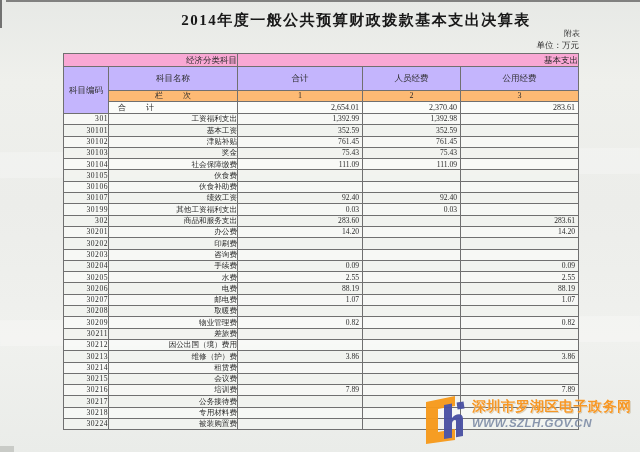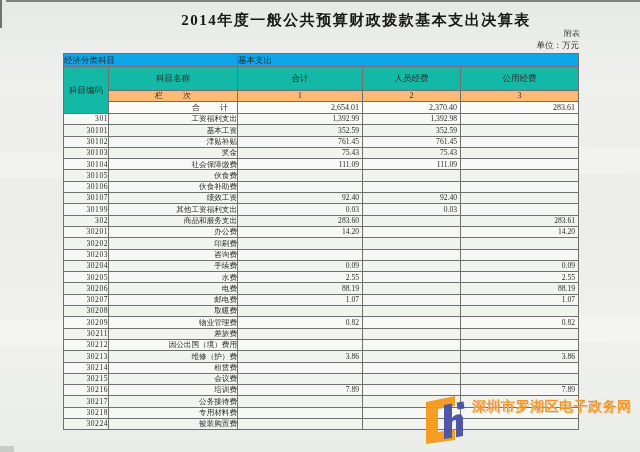--- a/index.html
+++ b/index.html
@@ -24,25 +24,25 @@
   table.decl{
     position:absolute;left:63px;top:53px;width:515px;
     border-collapse:collapse;table-layout:fixed;
     background:rgba(250,251,248,.75);
   }
   .decl td,.decl th{
     border:1px solid #707070;font-weight:normal;
     overflow:hidden;white-space:nowrap;color:#2b2b2b;
     padding:0;line-height:1;
   }
-  .decl .h1 td{height:12px;font-size:8.5px;text-align:left;background:#0ea5e9;}
-  .decl .h2 td{height:23px;font-size:8.5px;text-align:center;background:#14b8a6;}
+  .decl .h1 td{height:12px;font-size:8.5px;text-align:right;background:#f9a8d4;}
+  .decl .h2 td{height:23px;font-size:8.5px;text-align:center;background:#c4b5fd;}
   .decl .h3 td{height:10px;font-size:8px;text-align:center;background:#fdba74;}
   .decl .h4 td{height:11px;font-size:8px;background:#fbfcf9;}
-  .decl .h4 td.lbl{text-align:right;}
+  .decl .h4 td.lbl{text-align:left;}
   .decl .wide{letter-spacing:9px;text-indent:9px;}
   .decl .h4 td.num{text-align:right;padding-right:3px;}
   .decl .body-row td{height:10.3px;font-size:7.6px;}
   .decl td.code{text-align:right;padding-left:2px;letter-spacing:.5px;}
   .decl td.name{text-align:right;padding-left:3px;}
   .decl td.name.indent{}
   .decl td.num{text-align:right;padding-right:3px;}
   .decl .body-row:nth-child(even) td{background:rgba(236,239,234,.55);}
 
   
@@ -303,14 +303,15 @@
 </table>
 
 <div class="watermark">
   <svg class="wm-logo" viewBox="0 0 46 52" xmlns="http://www.w3.org/2000/svg">
     <path d="M4 10 L33 4 L33 14 L16 17 L16 40 L33 37 L33 48 L4 52 Z" fill="#f79a1b"></path>
     <path d="M22 13 L30 11.5 L30 26 C33 21.5 41 20 41 27 L41 44 L34 45.2 L34 29.5 C34 26.5 30 28.5 30 31.5 L30 45.8 L22 47 Z" fill="#4a51a3"></path>
     <rect x="35" y="10" width="7" height="7" fill="#4a51a3" transform="rotate(-8 38 13)"></rect>
   </svg>
   <div class="wm-text">
     <div class="wm-name">深圳市罗湖区电子政务网</div>
+    <div class="wm-url">WWW.SZLH.GOV.CN</div>
   </div>
 </div>
 
 </body></html>

